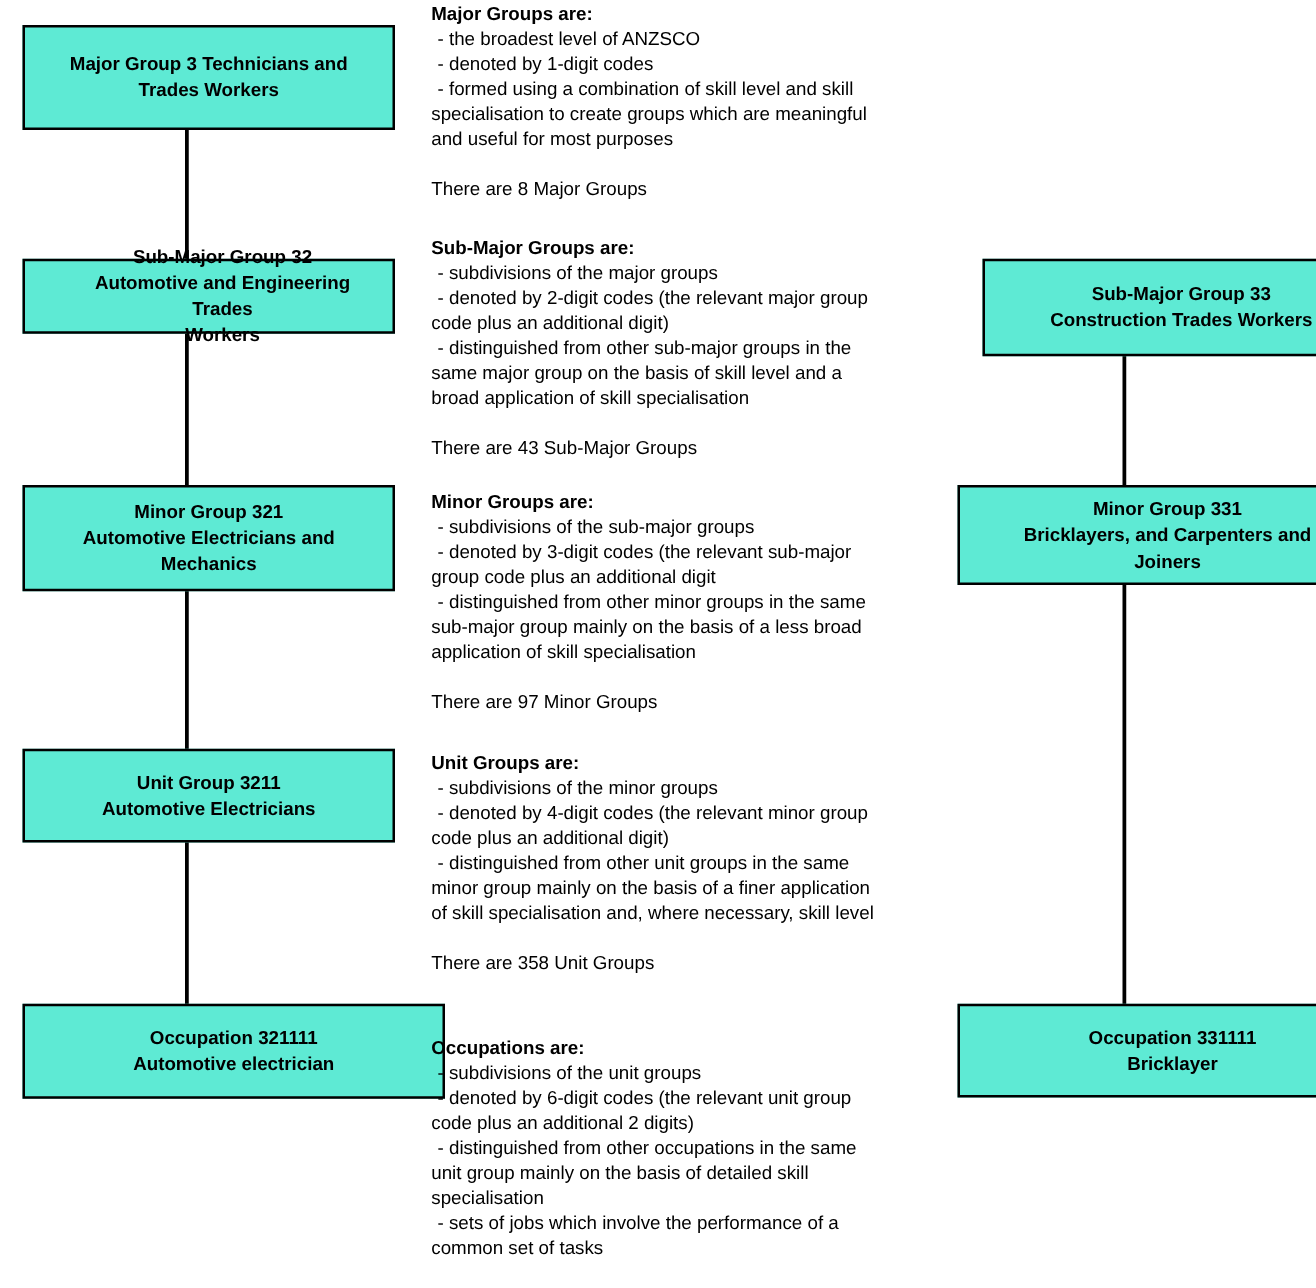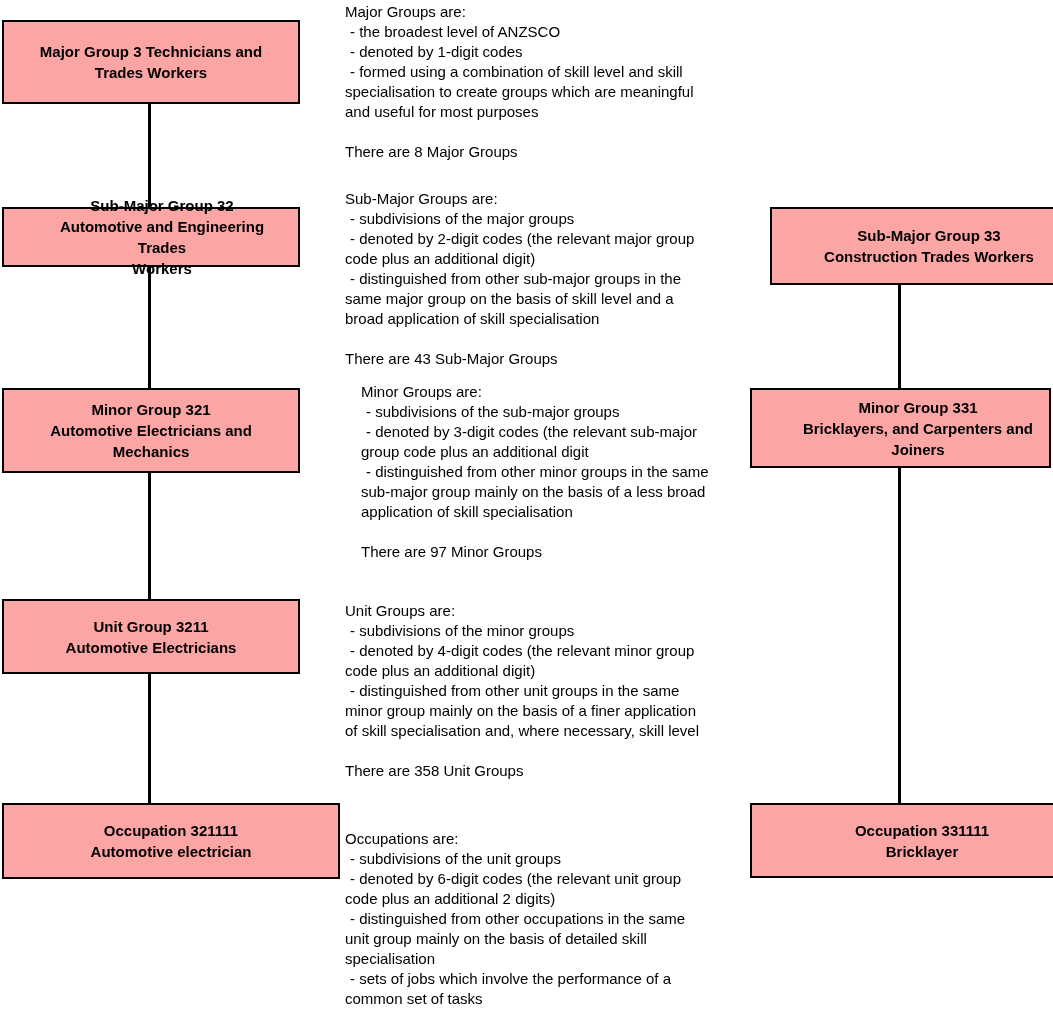--- a/index.html
+++ b/index.html
@@ -24,31 +24,32 @@
     z-index: 0;
   }
   .line-left  { left: 148px; top: 60px;  height: 780px; }
   .line-right { left: 898px; top: 250px; height: 590px; }
 
   
   .box {
     position: absolute;
     box-sizing: border-box;
     border: 2px solid #000000;
-    background: #fca5a5;
+    background: #5eead4;
     z-index: 1;
     display: flex;
     align-items: center;
     justify-content: center;
     text-align: center;
     font-size: 15px;
     font-weight: bold;
     line-height: 21px;
     white-space: pre-line;
     padding: 2px 8px;
+    margin-left: 16px;
   }
   .box-l1 { left: 2px;   top: 20px;  width: 298px; height: 84px; }
   .box-l2 { left: 2px;   top: 207px; width: 298px; height: 60px; padding-left: 30px; }
   .box-l3 { left: 2px;   top: 388px; width: 298px; height: 85px; }
   .box-l4 { left: 2px;   top: 599px; width: 298px; height: 75px; }
   .box-l5 { left: 2px;   top: 803px; width: 338px; height: 76px; }
   .box-r1 { left: 770px; top: 207px; width: 301px; height: 78px; padding-left: 25px; }
   .box-r2 { left: 750px; top: 388px; width: 301px; height: 80px; padding-left: 43px; }
   .box-r3 { left: 750px; top: 598px; width: 301px; height: 77px; }
   .box-r4 { left: 750px; top: 803px; width: 344px; height: 75px; }
@@ -57,25 +58,25 @@
   .section {
     position: absolute;
     left: 345px;
     width: 374px;
     font-size: 15px;
     line-height: 20px;
     z-index: 1;
   }
   .sec-1 { top: 2px; }
   .sec-2 { top: 189px; }
-  .sec-3 { top: 382px; margin-left: 16px; }
+  .sec-3 { top: 392px; }
   .sec-4 { top: 601px; }
   .sec-5 { top: 806px; margin-top: 23px; }
   .heading {
-    font-weight: normal;
+    font-weight: bold;
   }
   .bullet {
     white-space: pre-line;
     text-indent: 5px;
   }
   .count-note {
     margin-top: 20px;
   }
 </style>
 </head>

